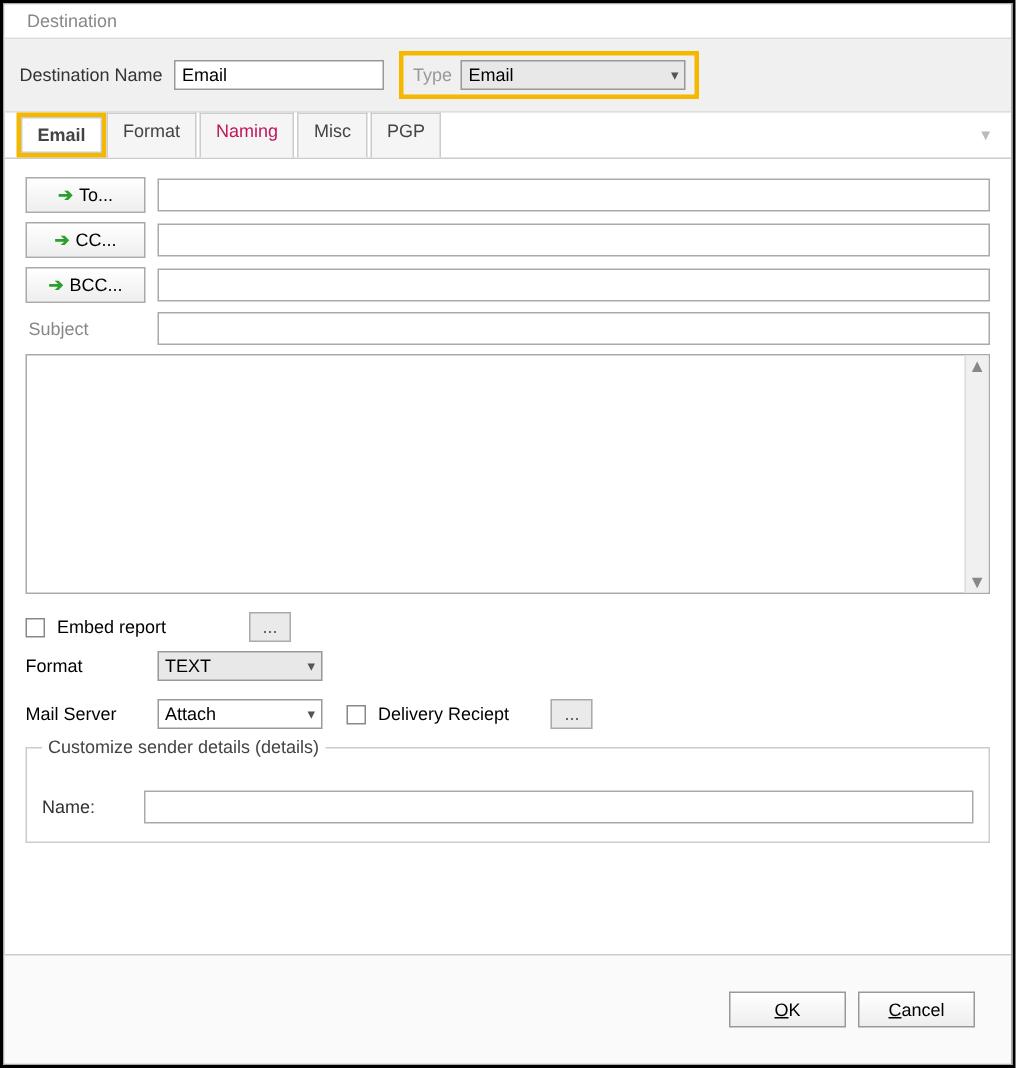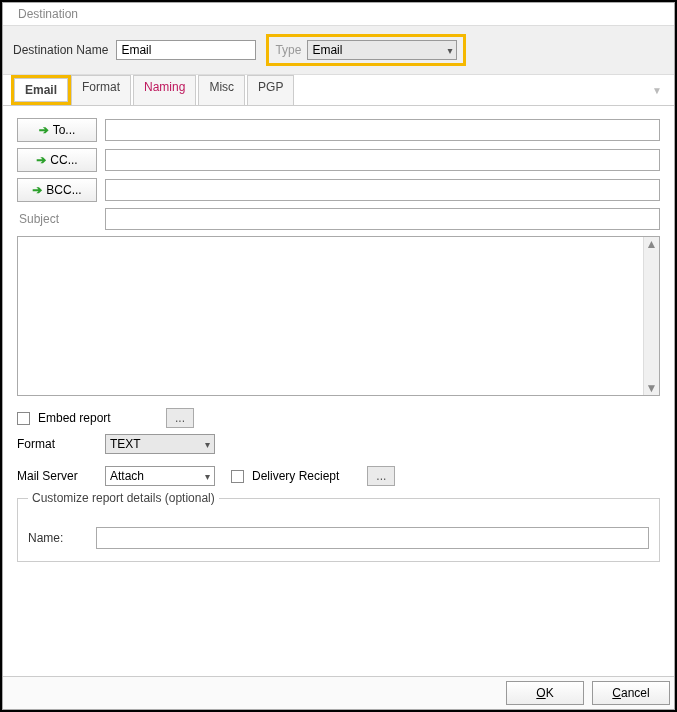--- a/index.html
+++ b/index.html
@@ -32,21 +32,21 @@
 .scrollbar { position: absolute; right: 0; top: 0; bottom: 0; width: 16px; background: #f0f0f0; border-left: 1px solid #ddd; display: flex; flex-direction: column; justify-content: space-between; align-items: center; color: #888; font-size: 9px; }
 .small-btn { width: 28px; height: 20px; border: 1px solid #aaa; background: #eaeaea; display: flex; align-items: center; justify-content: center; cursor: pointer; color: #555; }
 .chk { width: 13px; height: 13px; border: 1px solid #888; background: #fff; display: inline-block; }
 .format-select { width: 110px; background: #e8e8e8; }
 .mail-select { width: 110px; }
 .fieldset { border: 1px solid #ccc; padding: 10px 10px 12px 10px; margin-top: 6px; }
 .fieldset .legend { position: relative; top: -18px; background: #fff; display: inline-block; padding: 0 4px; color: #444; margin-bottom: -10px; }
 .fs-row { display: flex; align-items: center; gap: 8px; margin-top: 4px; }
 .fs-row label { width: 60px; color: #333; }
 .fs-row .field { height: 22px; }
-.footer { border-top: 1px solid #ccc; padding: 4px; display: flex; justify-content: flex-end; gap: 8px; background: #fafafa; }
+.footer { border-top: 1px solid #ccc; padding: 24px; display: flex; justify-content: flex-end; gap: 8px; background: #fafafa; }
 .btn { width: 78px; height: 24px; border: 1px solid #999; background: linear-gradient(#fff,#eee); cursor: pointer; }
 .btn u { text-decoration: underline; }
 .attach-icon { width: 14px; height: 12px; background: #fff; border: 1px solid #c9a86a; position: relative; }
 .attach-icon::after { content: ""; position: absolute; right: 1px; bottom: 1px; width: 5px; height: 5px; background: #3c8; }
 .gap-top { margin-top: 6px; }
 </style>
 </head>
 <body>
 
 <div class="window">
@@ -128,21 +128,21 @@
       <div class="select mail-select" style="background:#fff;">
         <span>Attach</span>
         <span class="chevron">▾</span>
       </div>
       <span class="chk" style="margin-left:8px;"></span>
       <span>Delivery Reciept</span>
       <div class="small-btn" style="margin-left:20px;">...</div>
     </div>
 
     <div class="fieldset">
-      <div class="legend">Customize report details (optional)</div>
+      <div class="legend">Customize sender details (details)</div>
       <div class="fs-row">
         <label>Name:</label>
         <input class="field" value="" style="">
       </div>
     </div>
   </div>
 
   <div class="footer">
     <button class="btn"><u>O</u><span>K</span></button>
     <button class="btn"><u>C</u><span>ancel</span></button>

